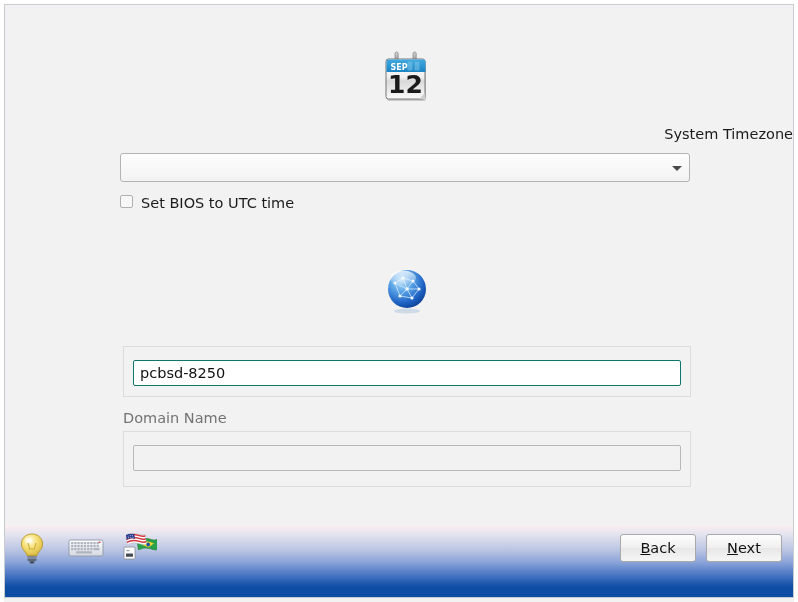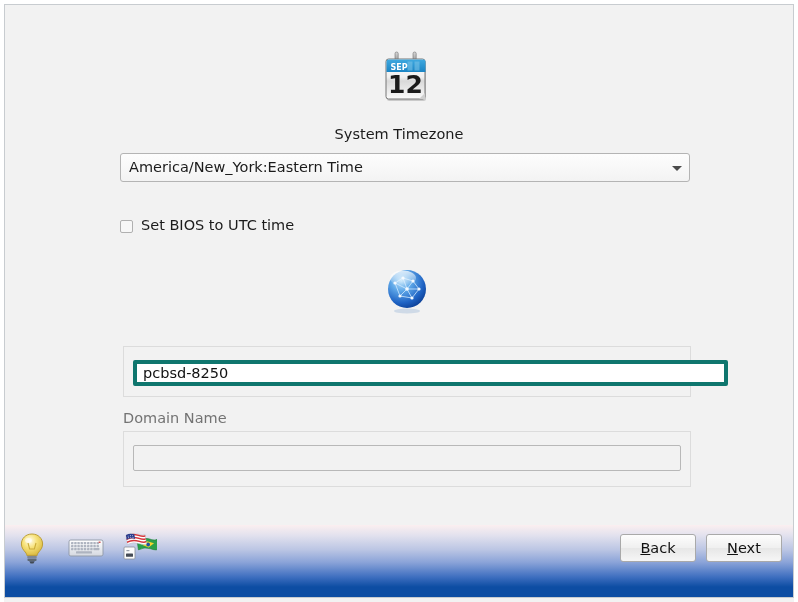--- a/index.html
+++ b/index.html
@@ -66,21 +66,21 @@
     width: 54px;
     height: 56px;
   }
 
   
   .tz-label {
     position: absolute;
     left: 0;
     top: 121px;
     width: 788px;
-    text-align: center;
+    text-align: right;
     font-size: 14.5px;
     color: #1b1b1b;
   }
 
   
   .tz-combo {
     position: absolute;
     left: 115px;
     top: 148px;
     width: 570px;
@@ -111,24 +111,24 @@
     width: 0; height: 0;
     border-left: 5px solid transparent;
     border-right: 5px solid transparent;
     border-top: 5px solid #4a4a4a;
   }
 
   
   .bios-row {
     position: absolute;
     left: 115px;
-    top: 206px;
+    top: 190px;
     height: 22px;
     display: flex;
-    align-items: flex-end;
+    align-items: flex-start;
     cursor: default;
   }
   .cb-box {
     width: 13px;
     height: 13px;
     border: 1px solid #b0b0b0;
     background: #f7f7f7;
     border-radius: 2px;
     box-sizing: border-box;
     flex: 0 0 auto;
@@ -163,24 +163,24 @@
     width: 568px;
     height: 51px;
     border: 1px solid #dcdcdc;
     background: #f2f2f2;
     box-sizing: border-box;
   }
   .host-input {
     position: absolute;
     left: 128px;
     top: 355px;
-    width: 595px;
+    width: 548px;
     height: 26px;
     background: #ffffff;
-    border: 4px solid #0f766e;
+    border: 1px solid #0f766e;
     border-radius: 2px;
     box-sizing: border-box;
     font-family: "DejaVu Sans", "Liberation Sans", sans-serif;
     font-size: 14.5px;
     color: #111111;
     padding: 0 6px;
     outline: none;
   }
 
   
@@ -325,21 +325,20 @@
 
         <text x="26.5" y="43.5" font-family="DejaVu Sans, sans-serif" font-size="25" font-weight="bold" fill="#1a1a1a" text-anchor="middle">12</text>
 
         <path d="M46 44 L46 50 L40 50 z" fill="#cfcfcf"></path>
       </svg>
     </div>
 
     <div class="tz-label">System Timezone</div>
 
     <div class="tz-combo">
-      <div class="tz-combo-text">America/New_York:Eastern Time</div>
       <div class="tz-combo-arrow"></div>
     </div>
 
     <div class="bios-row">
       <div class="cb-box"></div>
       <div class="bios-label">Set BIOS to UTC time</div>
     </div>
 
     <div class="globe-icon">
       <svg width="48" height="48" viewBox="0 0 48 48">

